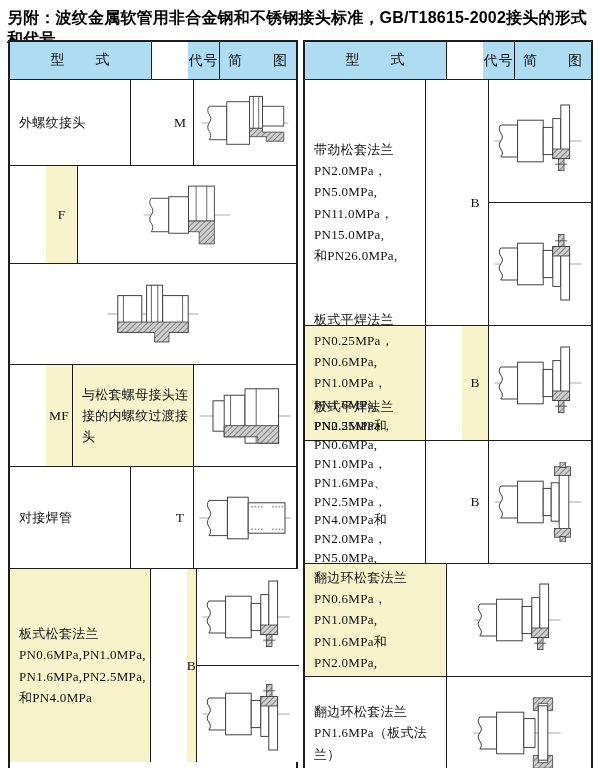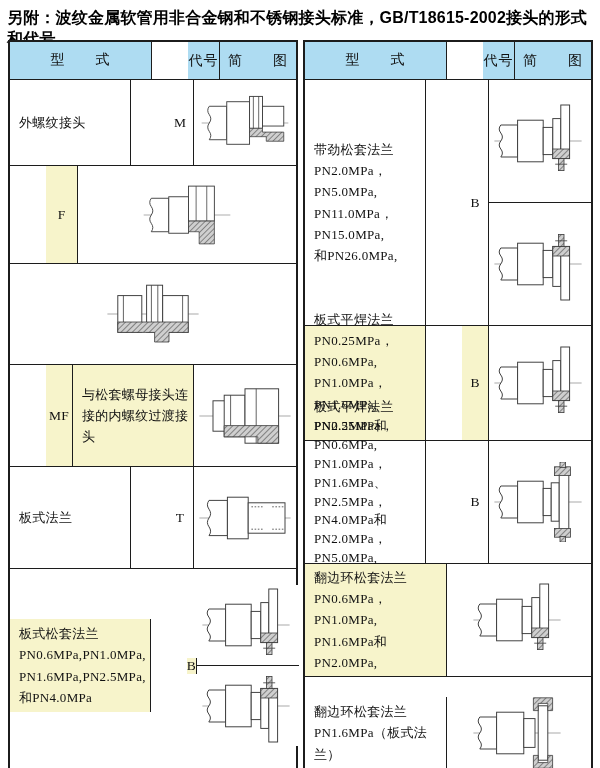--- a/index.html
+++ b/index.html
@@ -10,21 +10,21 @@
   }
   .page{position:relative;width:600px;height:768px;background:#fff;}
   .title{
     position:absolute;top:8px;left:7px;width:586px;
     font-family:"Liberation Sans","DejaVu Sans",sans-serif;
     font-weight:bold;font-size:16px;letter-spacing:.2px;color:#000000;
   }
   .tables{position:absolute;top:40px;left:8px;display:flex;gap:5px;}
   .tbl{width:290px;border:2px solid var(--border,#1c1c1c);background:#fff;box-sizing:border-box;}
   .hrow,.row{display:flex;border-bottom:1px solid var(--border,#1c1c1c);box-sizing:border-box;}
-  .tbl .row:last-child{border-bottom:none;align-items:center;}
+  .tbl .row:last-child{border-bottom:none;}
   .cell{border-right:1px solid var(--border,#1c1c1c);box-sizing:border-box;background:#fff;}
   .cell:last-child{border-right:none;flex:1;}
   .c-type{width:142px;display:flex;align-items:center;padding:4px 4px 4px 9px;
           font-size:13px;line-height:1.62;letter-spacing:.3px;white-space:pre-line;}
   .c-code{width:32px;display:flex;align-items:center;justify-content:center;
           font-size:13.5px;letter-spacing:.2px;margin-left:36px;}
   .c-sketch{display:flex;align-items:center;justify-content:center;}
   .hrow{height:38px;}
   .hrow .cell{background:var(--header-bg,#aedcf2);display:flex;align-items:center;justify-content:center;
               font-size:14px;letter-spacing:1px;}
@@ -191,21 +191,21 @@
         <div class="cell c-code hl">MF</div>
         <div class="cell c-type hl">与松套螺母接头连接的内螺纹过渡接头</div>
         <div class="cell c-sketch">
           <svg class="diag">
               <use href="#sym-mf"></use>
             </svg>
         </div>
       </div>
 
       <div class="row" style="height:102px">
-        <div class="cell c-type">板式法兰</div>
+        <div class="cell c-type">对接焊管</div>
         <div class="cell c-code">T</div>
         <div class="cell c-sketch">
           <svg class="diag">
               <use href="#sym-t"></use>
             </svg>
         </div>
       </div>
 
       <div class="row" style="height:193px">
         <div class="cell c-type hl">板式松套法兰

